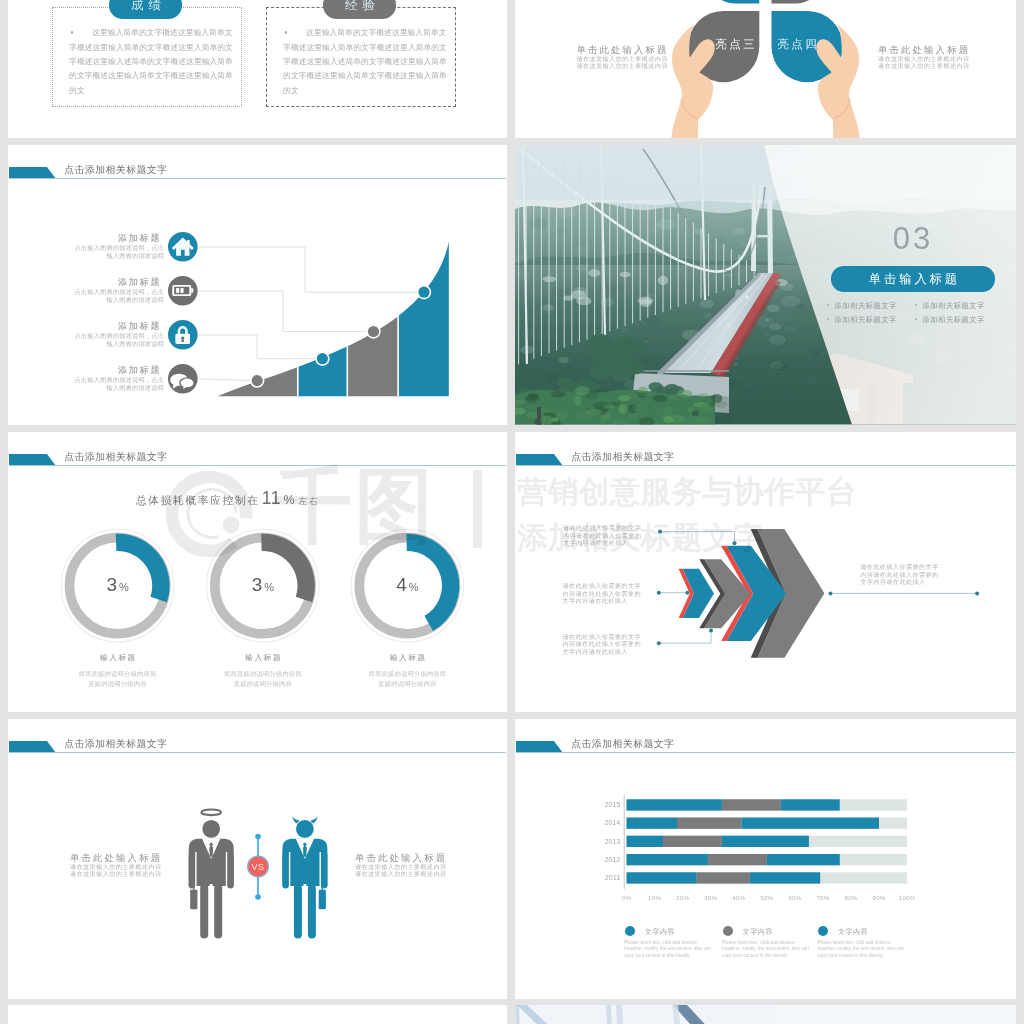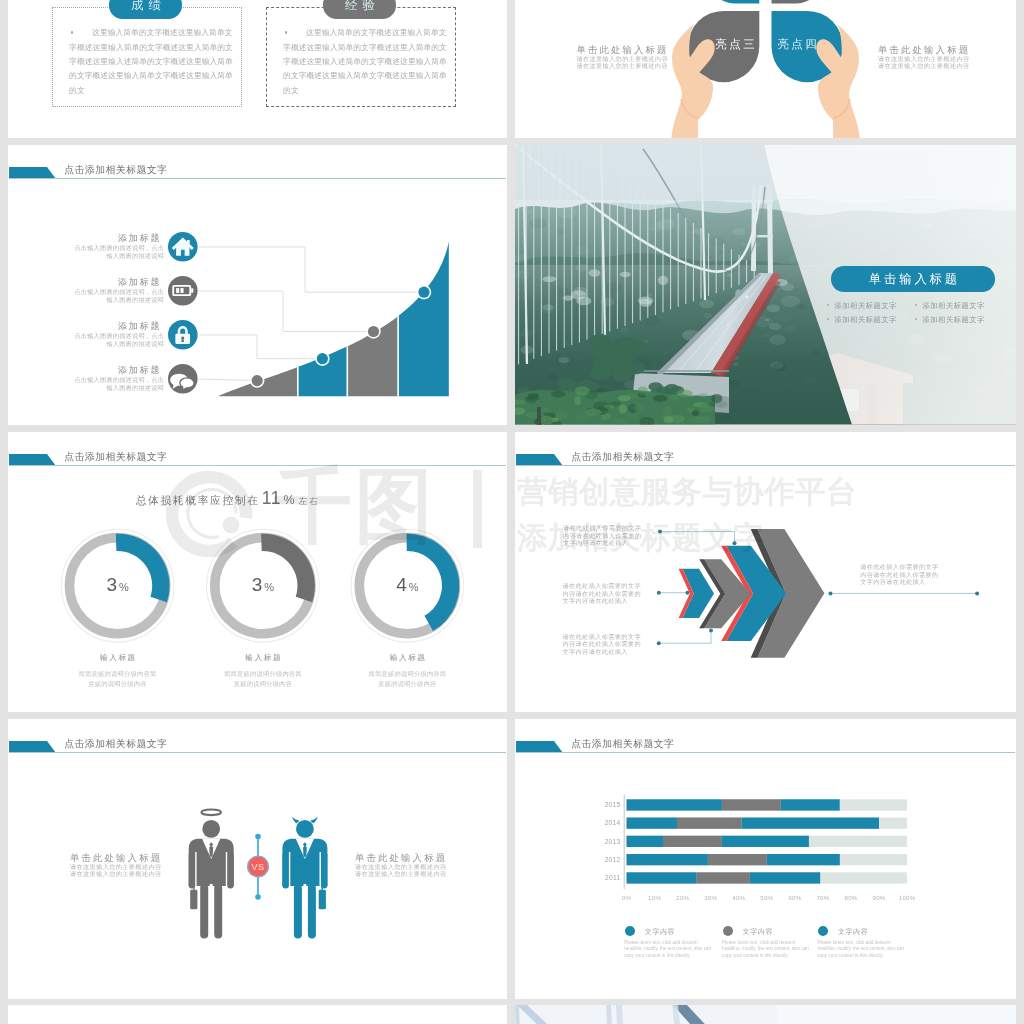--- a/index.html
+++ b/index.html
@@ -547,20 +547,21 @@
           <rect x="300" y="244" width="44" height="22" fill="#dccfc7"></rect>
           <path d="M352 238 L362 238 L362 279.5 L352 279.5 Z" fill="#a9725e"></path>
           <path d="M258 150 L266 150 L266 210 L258 210 Z" fill="#bb9384"></path>
           <path d="M262 138 L269 154 L255 154 Z" fill="#b88f7f"></path>
         </g>
         <rect x="0" y="0" width="501" height="279.5" fill="#8fb5c3" opacity="0.14"></rect>
         <rect x="0" y="55" width="501" height="105" fill="url(#mistG)" opacity="0.40"></rect>
         <path d="M249.5 0 C262 64 292 142 337 279.5 L501 279.5 L501 0 Z" fill="url(#overlayG)"></path>
  </svg>
 
+ <div style="position:absolute;left:338px;top:76px;width:120px;text-align:center;font-size:31px;line-height:36px;color:#9aa3a6;font-weight:300;letter-spacing:3px;">03</div>
  <div style="position:absolute;left:316px;top:121px;width:164px;height:25.5px;background:#1b87ac;border-radius:12.75px;"></div>
  <div style="position:absolute;left:316px;top:127px;width:164px;text-align:center;font-size:12.4px;line-height:14px;letter-spacing:2.8px;text-indent:2.8px;color:#ffffff;">单击输入标题</div>
 
  <div style="position:absolute;left:312px;top:159.1px;width:2.2px;height:2.2px;border-radius:50%;background:#a3acae;"></div>
  <div style="position:absolute;left:319.5px;top:155.5px;font-size:7.3px;line-height:9px;letter-spacing:0.5px;color:#8d9698;white-space:nowrap;">添加相关标题文字</div>
 
  <div style="position:absolute;left:400px;top:159.1px;width:2.2px;height:2.2px;border-radius:50%;background:#a3acae;"></div>
  <div style="position:absolute;left:407.5px;top:155.5px;font-size:7.3px;line-height:9px;letter-spacing:0.5px;color:#8d9698;white-space:nowrap;">添加相关标题文字</div>
 
  <div style="position:absolute;left:312px;top:173.1px;width:2.2px;height:2.2px;border-radius:50%;background:#a3acae;"></div>

